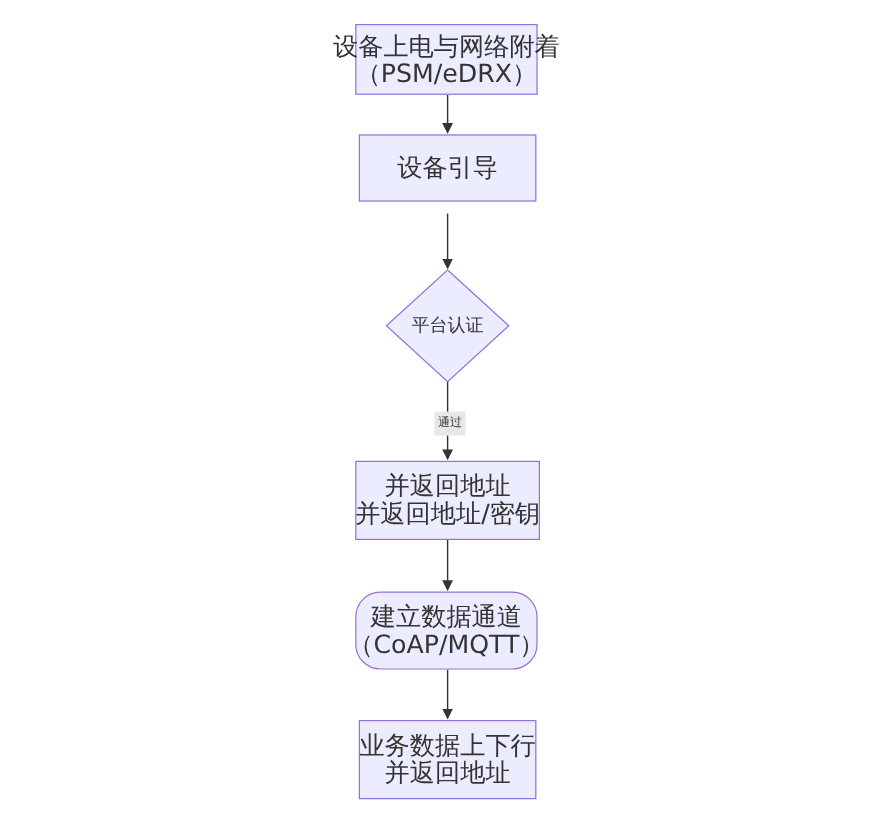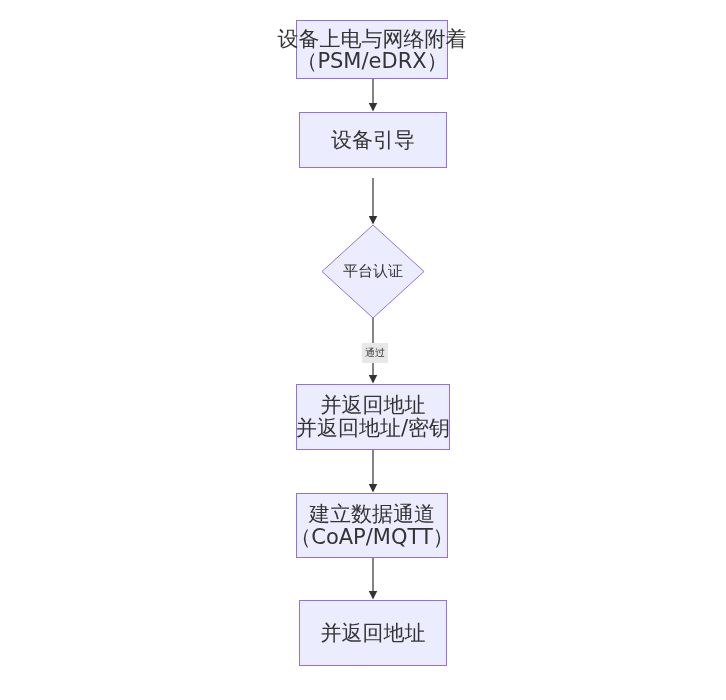--- a/index.html
+++ b/index.html
@@ -90,22 +90,23 @@
 
   <div class="diamond-label" style="left:373px; top:271px;text-align:right;">平台认证</div>
 
   <div class="edge-label" style="left:375px; top:353px;">通过</div>
 
   <div class="node" style="left:296px; top:384px; width:154px; height:66px;">
     <span>并返回地址</span>
     <span>并返回地址/密钥</span>
   </div>
 
-  <div class="node" style="left:296px; top:493px; width:152px; height:65px;">
+  <div class="node" style="left:296px; top:493px; width:152px; height:65px;border-radius:21px;">
     <span>建立数据通道</span>
     <span>（CoAP/MQTT）</span>
   </div>
 
   <div class="node" style="left:299px; top:600px; width:148px; height:66px;">
+    <span>业务数据上下行</span>
     <span>并返回地址</span>
   </div>
 
 </div>
 
 </body></html>

